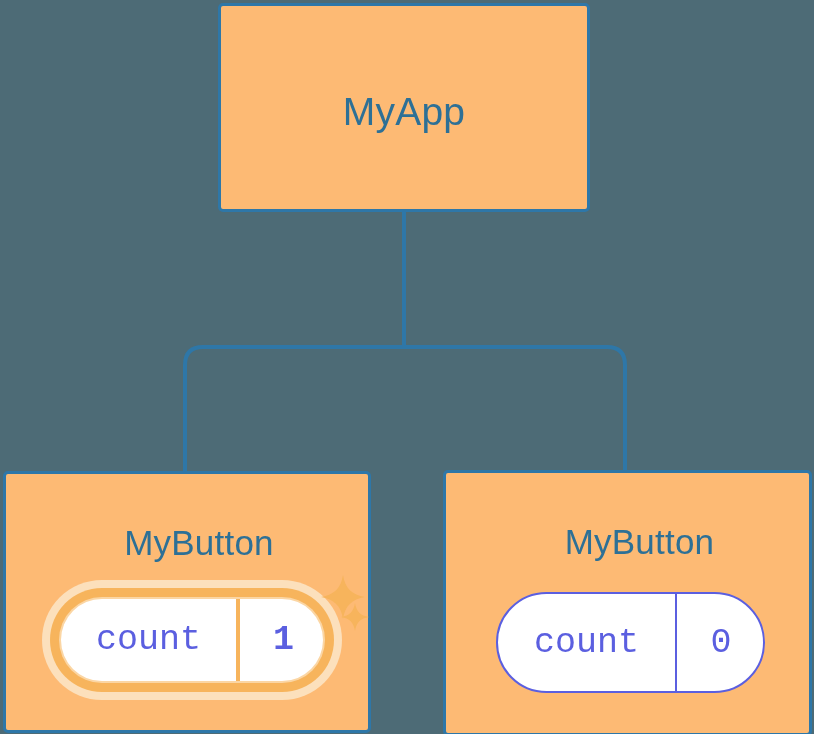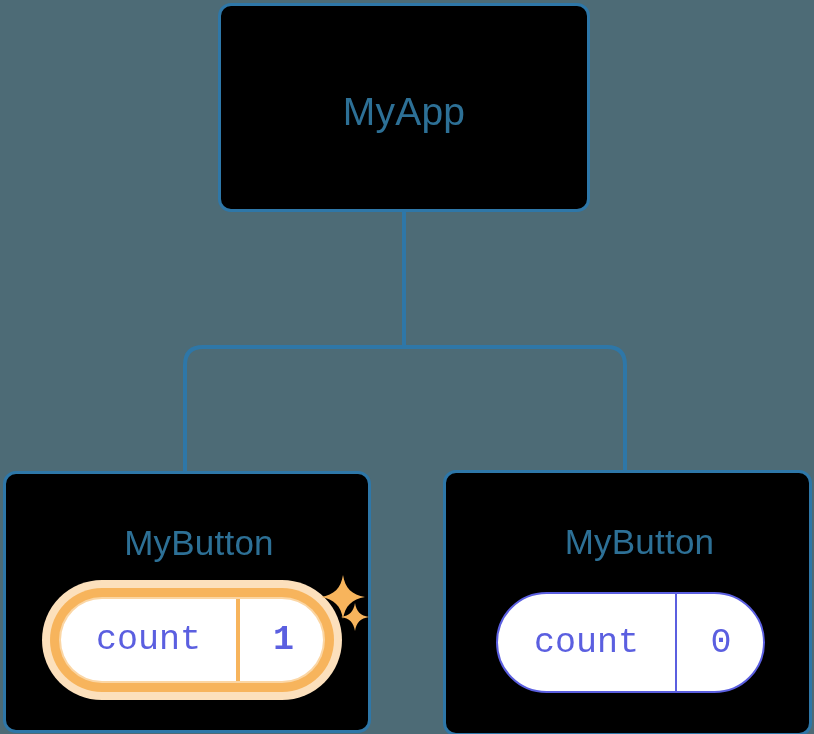--- a/index.html
+++ b/index.html
@@ -22,23 +22,23 @@
     left: 0;
     top: 0;
     width: 814px;
     height: 734px;
     pointer-events: none;
   }
 
   
   .card {
     position: absolute;
-    background: #000000;
+    background: #fdba74;
     border: 3px solid #2e77a8;
-    border-radius: 13px;
+    border-radius: 5px;
     box-sizing: border-box;
   }
 
   .card-title {
     position: absolute;
     left: 0;
     right: 0;
     text-align: center;
     color: #2d7096;
     font-family: "Liberation Sans", sans-serif;

